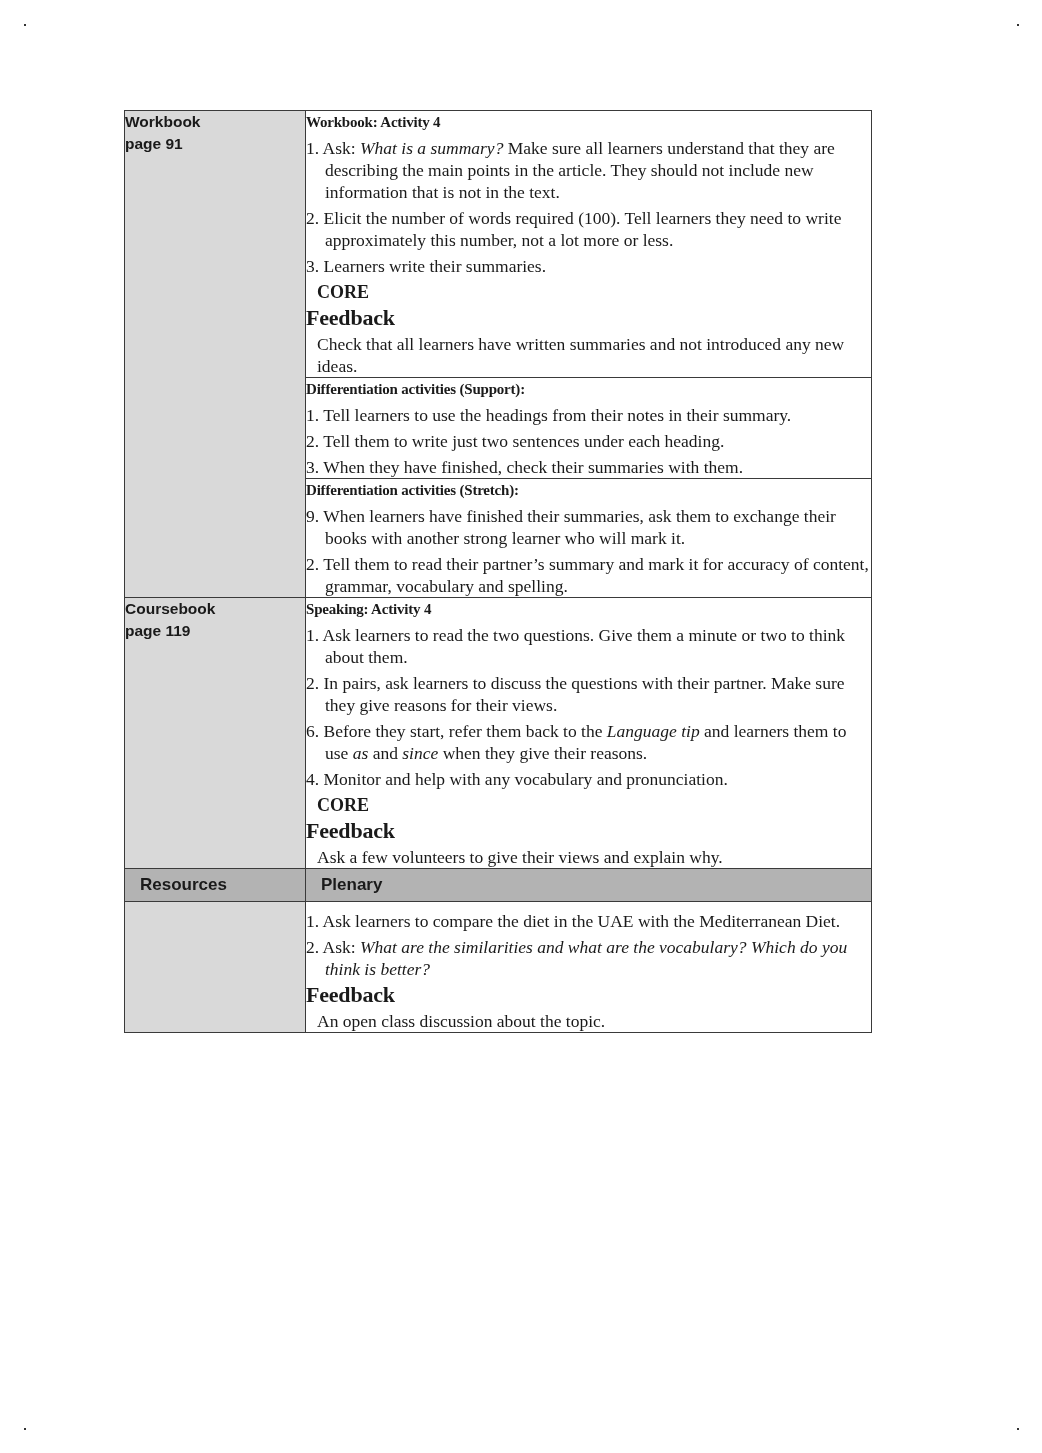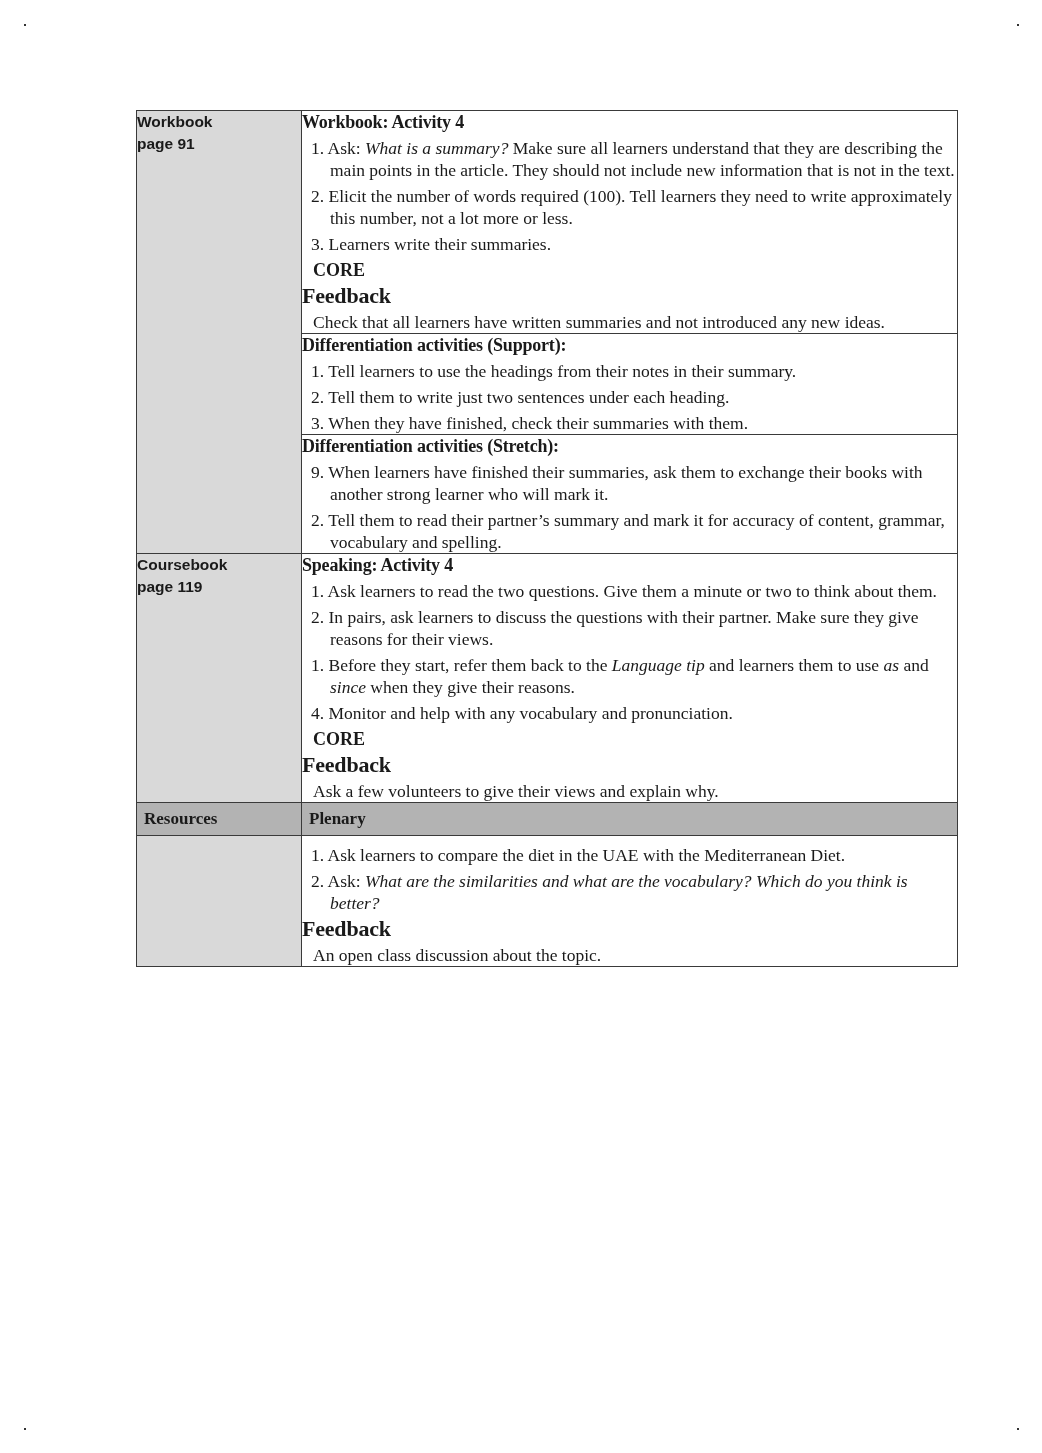--- a/index.html
+++ b/index.html
@@ -4,46 +4,46 @@
   <style>
     html, body { margin: 0; padding: 0; background: #ffffff; }
     body { width: 1042px; height: 1453px; position: relative; overflow: hidden; }
     .crop-mark { position: absolute; width: 2px; height: 2px; background: #333; }
     .cm-tl { left: 24px; top: 24px; }
     .cm-tr { left: 1017px; top: 24px; }
     .cm-bl { left: 24px; top: 1428px; }
     .cm-br { left: 1017px; top: 1428px; }
 
     table.lesson {
-      position: absolute; left: 136px; top: 110px;
-      width: 822px; border-collapse: collapse;
+      position: absolute; left: 124px; top: 110px;
+      width: 748px; border-collapse: collapse;
       border: 1.5px solid #3a3a3a;
     }
     table.lesson td { border: 1.5px solid #3a3a3a; vertical-align: top; padding: 0; }
     td.left {
       width: 150px; background: #d9d9d9;
       font-family: "Liberation Sans", sans-serif; font-weight: bold; font-size: 15.5px;
       color: #1a1a1a; padding: 7px 7px 4px 7px; line-height: 22px;
     }
     td.left.nobottom { border-bottom: none; }
     td.left.notop { border-top: none; }
     td.right {
       font-family: "Liberation Serif", serif; font-size: 17.5px; color: #1a1a1a;
       padding: 5px 8px 5px 6px; line-height: 22px;
     }
-    .heading { font-weight: bold; font-size: 18px; margin-bottom: 4px; letter-spacing: -0.2px; }
+    .heading { font-weight: bold; font-size: 15px; margin-bottom: 4px; letter-spacing: -0.2px; }
     .para { margin-bottom: 4px; padding-left: 11px; }
     .core { font-weight: bold; font-size: 18px; margin-bottom: 4px; margin-left: 11px; }
     .fb { font-weight: bold; font-size: 22px; margin-bottom: 4px; letter-spacing: -0.2px; }
-    .item { padding-left: 28px; text-indent: -19px; margin-bottom: 4px; }
+    .item { padding-left: 19px; text-indent: -19px; margin-bottom: 4px; }
     .item:last-child, .para:last-child { margin-bottom: 0; }
     tr.plenary-head td {
       background: #b3b3b3;
-      font-family: Liberation Serif, serif; font-weight: bold; font-size: 17px;
-      padding: 5px 7px; line-height: 22px; color: #1a1a1a;
+      font-family: Liberation Sans, sans-serif; font-weight: bold; font-size: 17px;
+      padding: 5px 15px; line-height: 22px; color: #1a1a1a;
     }
     i { font-style: italic; }
   </style>
 </head>
 <body>
 
 <div class="crop-mark cm-tl"></div>
 <div class="crop-mark cm-tr"></div>
 <div class="crop-mark cm-bl"></div>
 <div class="crop-mark cm-br"></div>
@@ -88,21 +88,21 @@
 
   <tr>
     <td class="left">
       <div>Coursebook</div>
       <div>page 119</div>
     </td>
     <td class="right">
       <div class="heading">Speaking: Activity 4</div>
       <div class="item">1. Ask learners to read the two questions. Give them a minute or two to think about them.</div>
       <div class="item">2. In pairs, ask learners to discuss the questions with their partner. Make sure they give reasons for their views.</div>
-      <div class="item"><span>1. Before they start, refer them back to the </span><i>Language tip</i><span> and learners them to use </span><i>as</i><span> and </span><i>since</i><span> when they give their reasons.</span></div>
+      <div class="item"><span>6. Before they start, refer them back to the </span><i>Language tip</i><span> and learners them to use </span><i>as</i><span> and </span><i>since</i><span> when they give their reasons.</span></div>
       <div class="item">4. Monitor and help with any vocabulary and pronunciation.</div>
       <div class="core">CORE</div>
       <div class="fb">Feedback</div>
       <div class="para">Ask a few volunteers to give their views and explain why.</div>
     </td>
   </tr>
 
   <tr class="plenary-head">
     <td style="width:150px;">Resources</td>
     <td>Plenary</td>

